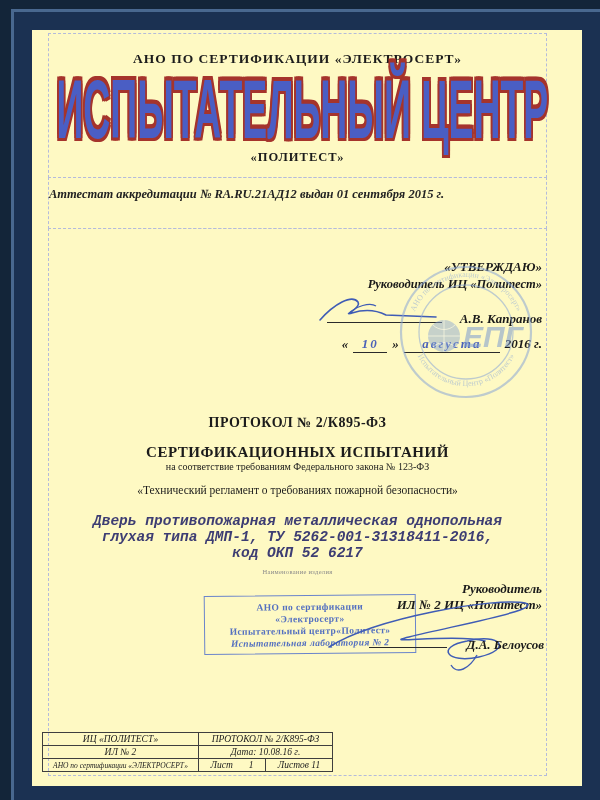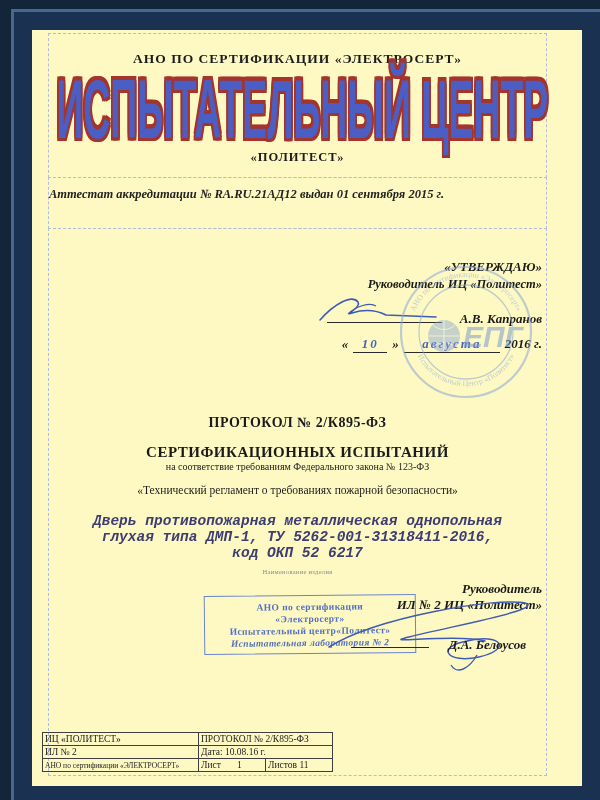--- a/index.html
+++ b/index.html
@@ -58,28 +58,28 @@
   .signoff-head{position:absolute;top:352px;right:4px;text-align:right;
                 font-weight:bold;font-style:italic;font-size:13px;line-height:16px;color:#1a1a1a;}
 
   .rect-stamp{position:absolute;left:155px;top:366px;width:206px;border:1.5px solid #6b85cb;
               color:#5470c0;text-align:center;padding:5px 2px 4px 2px;transform:rotate(-.6deg);
               font-family:"Liberation Serif",serif;}
   .rs-l{font-weight:bold;font-size:9.5px;line-height:12px;letter-spacing:.4px;}
   .rs-l4{font-weight:bold;font-style:italic;font-size:9.5px;line-height:12px;letter-spacing:.4px;}
 
   .b-sig{position:absolute;left:268px;top:360px;pointer-events:none;}
-  .belousov-row{position:absolute;right:20px;top:408px;display:flex;align-items:flex-end;gap:20px;}
+  .belousov-row{position:absolute;right:2px;top:408px;display:flex;align-items:flex-end;gap:20px;}
   .b-line{width:78px;border-bottom:1.5px solid #2a2a2a;margin-bottom:5px;}
   .b-name{font-weight:bold;font-style:italic;font-size:13px;color:#1a1a1a;}
 
   table.footer{position:absolute;left:-7px;top:503px;width:290px;border-collapse:collapse;
                font-size:9.5px;color:#222;table-layout:fixed;}
-  table.footer td{border:1px solid #3f3f3f;height:12px;padding:0 2px;
-                  overflow:hidden;white-space:nowrap;}
+  table.footer td{border:1px solid #3f3f3f;height:12px;text-align:center;padding:0 2px;
+                  overflow:hidden;white-space:nowrap;font-style:italic;}
   td.c-small{font-size:7.5px;}
   .mid-gap{display:inline-block;width:16px;}
 </style>
 </head>
 <body>
 
 <div class="outer">
   <div class="page">
     <div class="boxes">
 

